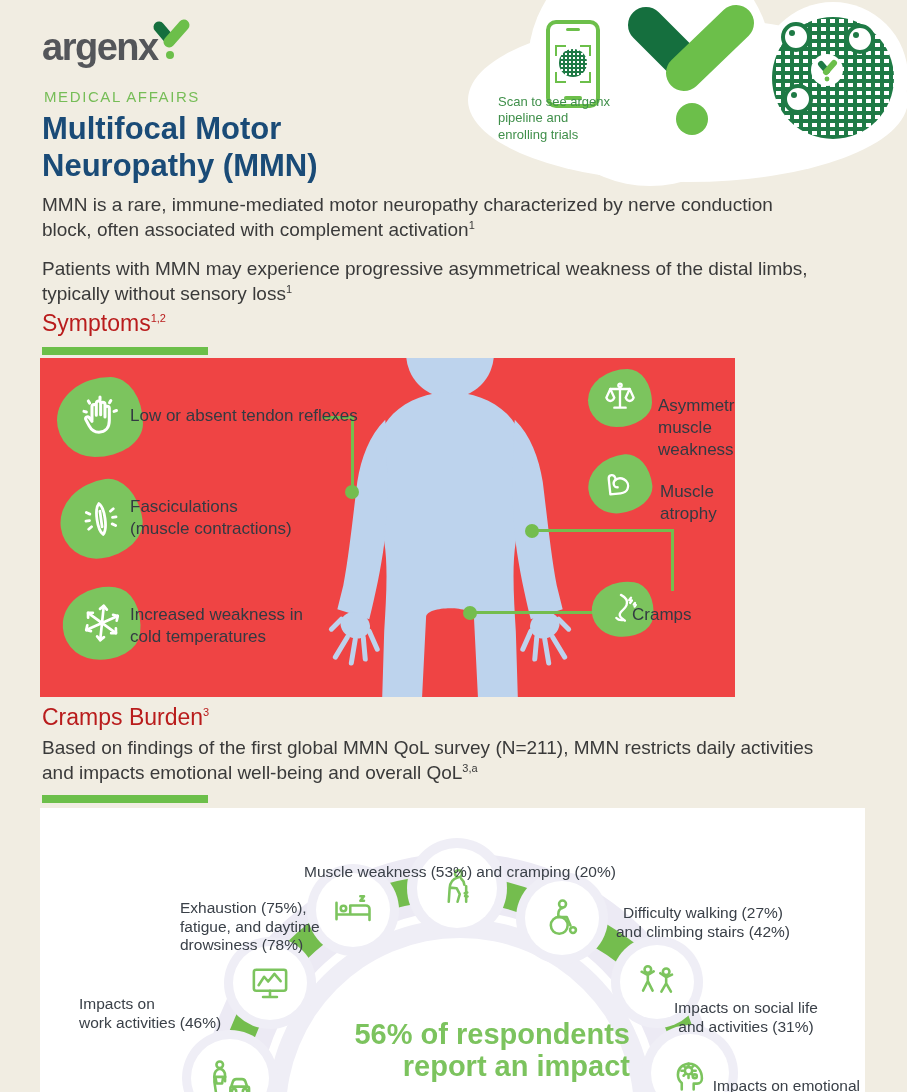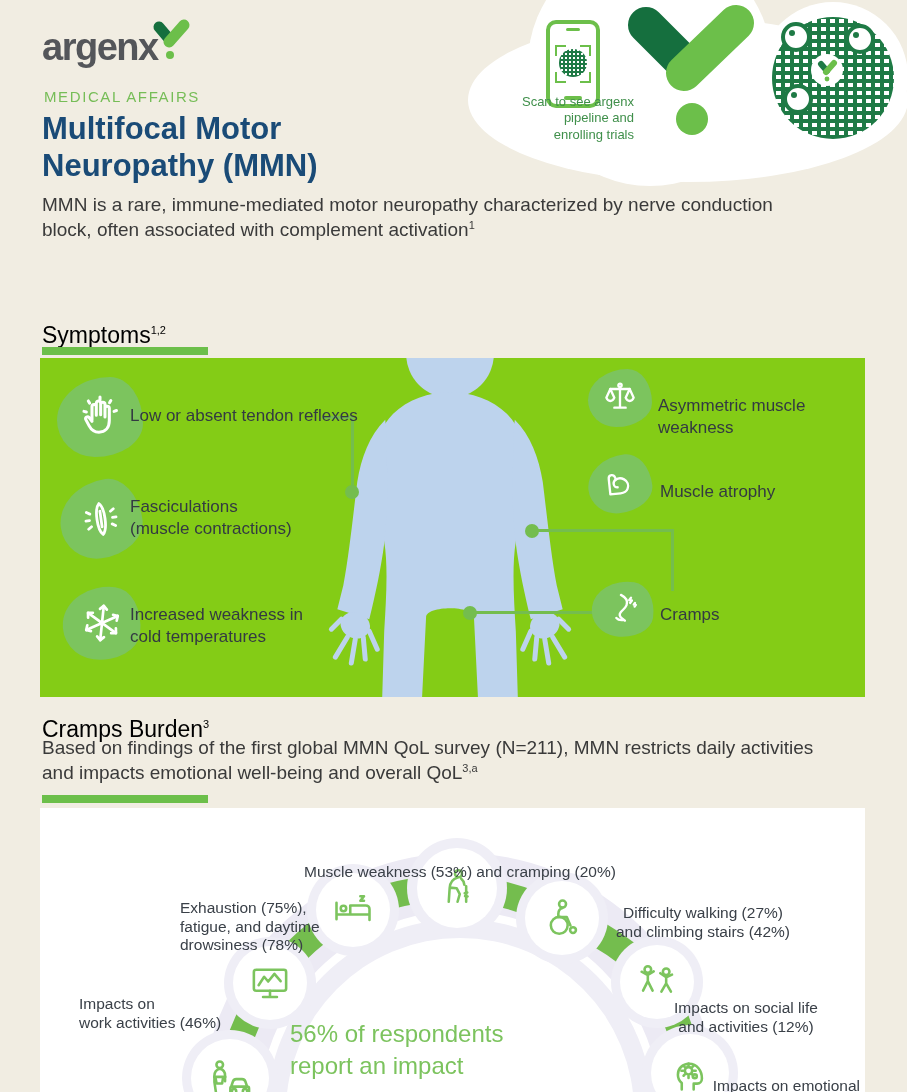--- a/index.html
+++ b/index.html
@@ -22,21 +22,21 @@
   .phone-home{left:14px;bottom:4px;width:18px;height:4px;background:#6cbf4a;border-radius:2px;}
   .phone-qr{left:9px;top:25px;width:28px;height:28px;border-radius:50%;
     background-color:#fff;
     background-image:repeating-linear-gradient(0deg,#1e7a45 0 2px,transparent 2px 4px),
                      repeating-linear-gradient(90deg,#1e7a45 0 2px,transparent 2px 4px);}
   .bracket{width:9px;height:9px;}
   .bl-tl{left:5px;top:21px;border-left:2.5px solid #6cbf4a;border-top:2.5px solid #6cbf4a;}
   .bl-tr{right:5px;top:21px;border-right:2.5px solid #6cbf4a;border-top:2.5px solid #6cbf4a;}
   .bl-bl{left:5px;bottom:21px;border-left:2.5px solid #6cbf4a;border-bottom:2.5px solid #6cbf4a;}
   .bl-br{right:5px;bottom:21px;border-right:2.5px solid #6cbf4a;border-bottom:2.5px solid #6cbf4a;}
-  .scan-text{left:498px;top:94px;width:136px;text-align:right;font-size:13px;line-height:1.25;
+  .scan-text{left:498px;top:94px;width:136px;text-align:left;font-size:13px;line-height:1.25;
              color:#3f8f4a;white-space:pre-line;}
 
   
   .check-logo{left:598px;top:0;width:180px;height:150px;}
   .qr{left:765px;top:10px;width:136px;height:136px;border-radius:50%;background:#fff;}
   .qr-tex{left:7px;top:7px;width:122px;height:122px;border-radius:50%;overflow:hidden;
     background-color:#fff;
     background-image:repeating-linear-gradient(0deg,#1e7a45 0 4px,transparent 4px 8px),
                      repeating-linear-gradient(90deg,#1e7a45 0 4px,transparent 4px 9px),
                      repeating-linear-gradient(45deg,rgba(255,255,255,.6) 0 3px,transparent 3px 7px);}
@@ -45,62 +45,62 @@
   .qr-f1{left:16px;top:12px;}.qr-f2{left:80px;top:14px;}.qr-f3{left:18px;top:74px;}
   .qr-logo{left:46px;top:44px;width:32px;height:32px;border-radius:50%;background:#fff;}
 
   
   .page-title{left:42px;top:110px;font-size:31px;font-weight:bold;color:#1a4b77;line-height:1.2;white-space:pre-line;}
   .para{font-size:19px;line-height:1.33;color:#3a3a3a;white-space:pre-line;}
   .p1{left:42px;top:192px;width:810px;}
   .p2{left:42px;top:256px;width:820px;}
   sup{font-size:11px;}
 
-  .section-h{font-size:23px;color:#000000;margin-top:12px;}
+  .section-h{font-size:23px;color:#b91c1c;}
   .sym-h{left:42px;top:310px;}
   .bar{height:8px;background:#6cbf4a;width:166px;left:42px;}
   .bar1{top:347px;}
   .db-h{left:42px;top:704px;}
   .db-desc{left:42px;top:735px;width:820px;}
   .bar2{top:795px;}
 
   
-  .sym-panel{left:40px;top:358px;width:825px;height:339px;background:#84cc16;overflow:hidden;}
+  .sym-panel{left:40px;top:358px;width:695px;height:339px;background:#ef4444;overflow:hidden;}
   .blob{background:#7cc45e;border-radius:62% 38% 56% 44% / 54% 58% 42% 46%;
         display:flex;align-items:center;justify-content:center;}
   .blob svg{stroke:#fff;fill:none;stroke-width:1.4;stroke-linecap:round;stroke-linejoin:round;}
   .b-hand{left:17px;top:19px;width:86px;height:80px;}
   .b-fiber{left:20px;top:122px;width:82px;height:78px;transform:rotate(-8deg);}
   .b-snow{left:23px;top:228px;width:78px;height:74px;transform:rotate(6deg);}
   .b-scale{left:548px;top:11px;width:64px;height:58px;}
   .b-arm{left:548px;top:97px;width:64px;height:58px;transform:rotate(-6deg);}
   .b-cramp{left:552px;top:223px;width:62px;height:56px;transform:rotate(8deg);}
   .sym-label{font-size:17px;color:#333a42;line-height:1.3;white-space:pre-line;}
   .sl-1{left:90px;top:47px;}
   .sl-2{left:90px;top:138px;}
   .sl-3{left:90px;top:246px;}
   .sr-1{left:618px;top:37px;}
   .sr-2{left:620px;top:123px;}
-  .sr-3{left:620px;top:246px;}
+  .sr-3{left:592px;top:246px;}
   .conn{background:#74bd4e;}
   .dot{width:14px;height:14px;border-radius:50%;background:#74bd4e;}
 
   
   .db-panel{left:40px;top:808px;width:825px;height:284px;background:#fff;overflow:hidden;}
   .arc-svg{left:0;top:0;}
   .stat{font-size:15.5px;line-height:18.5px;color:#3a4048;white-space:pre-line;margin-top:47px;}
   .st-muscle{left:160px;top:8px;width:520px;text-align:center;}
   .st-exhaustion{left:140px;top:44px;width:230px;}
   .st-walking{left:513px;top:49px;width:300px;text-align:center;}
   .st-work{left:39px;top:140px;width:210px;}
   .st-social{left:596px;top:144px;width:220px;text-align:center;}
   .st-adl{left:10px;top:244px;width:160px;}
   .st-emotional{left:560px;top:222px;width:260px;text-align:right;}
-  .center-text{left:250px;top:210px;width:340px;text-align:left;font-size:24px;line-height:32px;
-               color:#7cc35e;font-weight:400;}
+  .center-text{left:250px;top:210px;width:340px;text-align:right;font-size:29px;line-height:32px;
+               color:#7cc35e;font-weight:700;}
   .node-icon{width:44px;height:44px;}
   .node-icon svg{stroke:#7cc45e;fill:none;stroke-width:1.4;stroke-linecap:round;stroke-linejoin:round;}
   .ni-monitor{left:208px;top:153px;}
   .ni-bed{left:291px;top:80px;}
   .ni-cane{left:395px;top:58px;}
   .ni-wheel{left:500px;top:88px;}
   .ni-social{left:595px;top:152px;}
   .ni-car{left:168px;top:248px;}
   .ni-head{left:628px;top:243px;}
 </style>
@@ -151,20 +151,22 @@
         <line x1="23" y1="9" x2="15" y2="18" stroke="#6cbf4a" stroke-width="6" stroke-linecap="round"></line>
         <circle cx="16" cy="25" r="2.4" fill="#6cbf4a"></circle>
       </svg>
     </div>
   </div>
 
   <div class="abs page-title">Multifocal Motor
 Neuropathy (MMN)</div>
   <div class="abs para p1"><span>MMN is a rare, immune-mediated motor neuropathy characterized by nerve conduction
 block, often associated with complement activation</span><sup>1</sup></div>
+  <div class="abs para p2"><span>Patients with MMN may experience progressive asymmetrical weakness of the distal limbs,
+typically without sensory loss</span><sup>1</sup></div>
 
   <div class="abs section-h sym-h"><span>Symptoms</span><sup>1,2</sup></div>
   <div class="abs bar bar1"></div>
 
   <div class="abs sym-panel">
 
     <svg class="abs" style="left:285px;top:0" width="260" height="339" viewBox="0 0 260 340">
       <g fill="#bdd3ed">
         <circle cx="125" cy="-4" r="44"></circle>
         <path d="M125,34 C146,34 168,42 182,56 C194,68 200,84 200,102 C200,102 197,148 191,184 C187,208 189,242 191,274 L193,340 L153,340 L149,260 C149,248 101,248 101,260 L97,340 L57,340 L59,274 C61,242 63,208 59,184 C53,148 50,102 50,102 C50,84 56,68 68,56 C82,42 104,34 125,34 Z"></path>
@@ -348,21 +350,21 @@
 
     <div class="abs stat st-muscle">Muscle weakness (53%) and cramping (20%)</div>
     <div class="abs stat st-exhaustion">Exhaustion (75%),
 fatigue, and daytime
 drowsiness (78%)</div>
     <div class="abs stat st-walking">Difficulty walking (27%)
 and climbing stairs (42%)</div>
     <div class="abs stat st-work">Impacts on
 work activities (46%)</div>
     <div class="abs stat st-social">Impacts on social life
-and activities (12%)</div>
+and activities (31%)</div>
     <div class="abs stat st-adl">Impacts on
 activities of</div>
     <div class="abs stat st-emotional">Impacts on emotional
 wellbeing including
 reported symptoms
 of depression (46%)</div>
 
     <div class="abs center-text">
       <div>56% of respondents</div>
       <div>report an impact</div>

